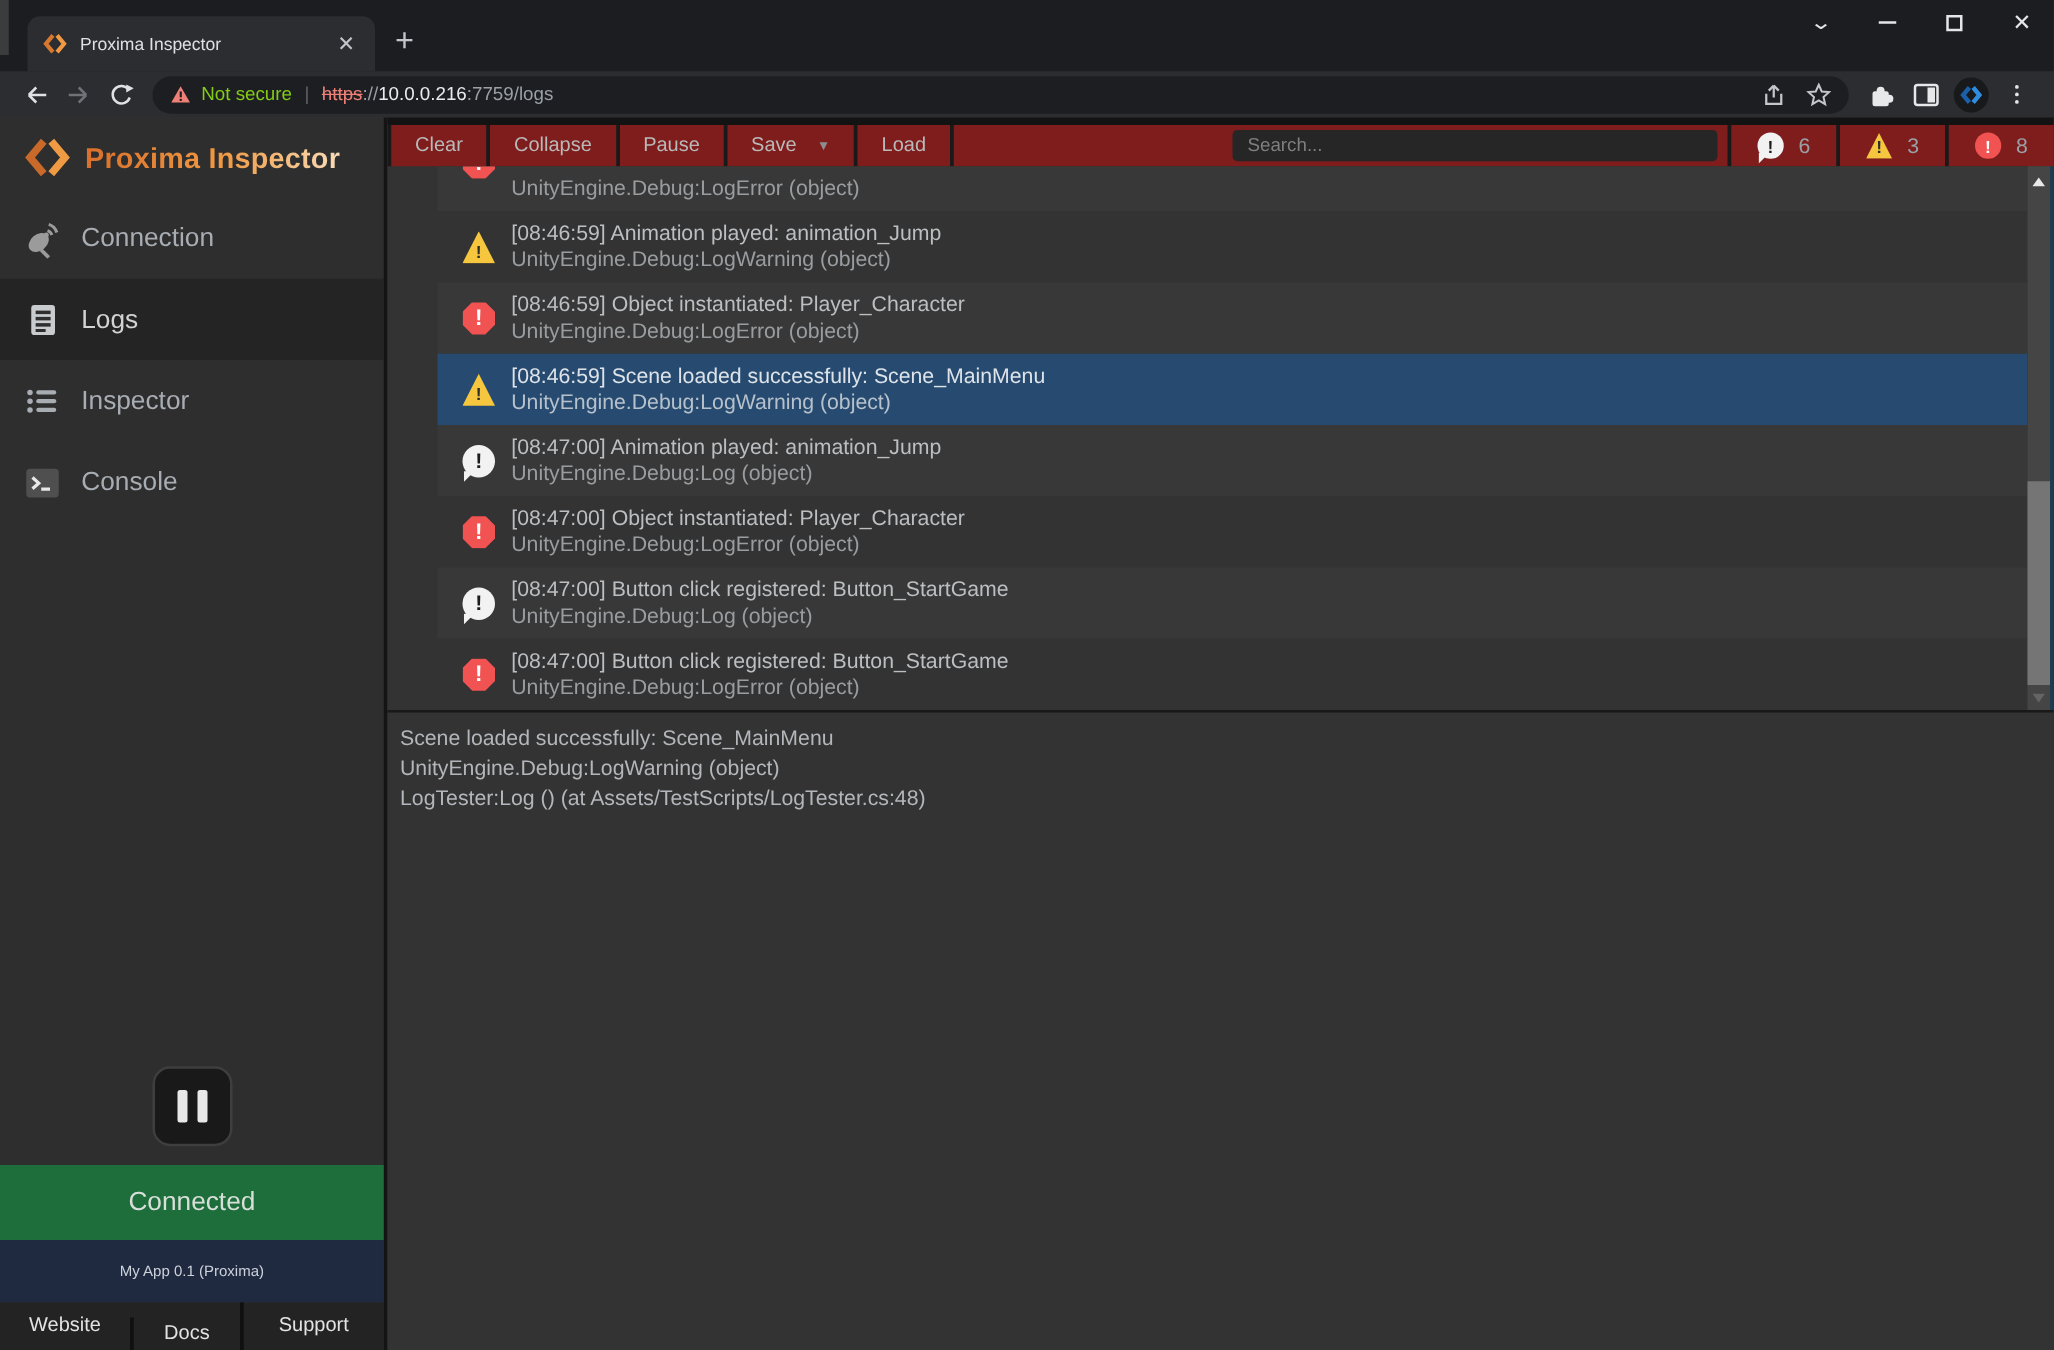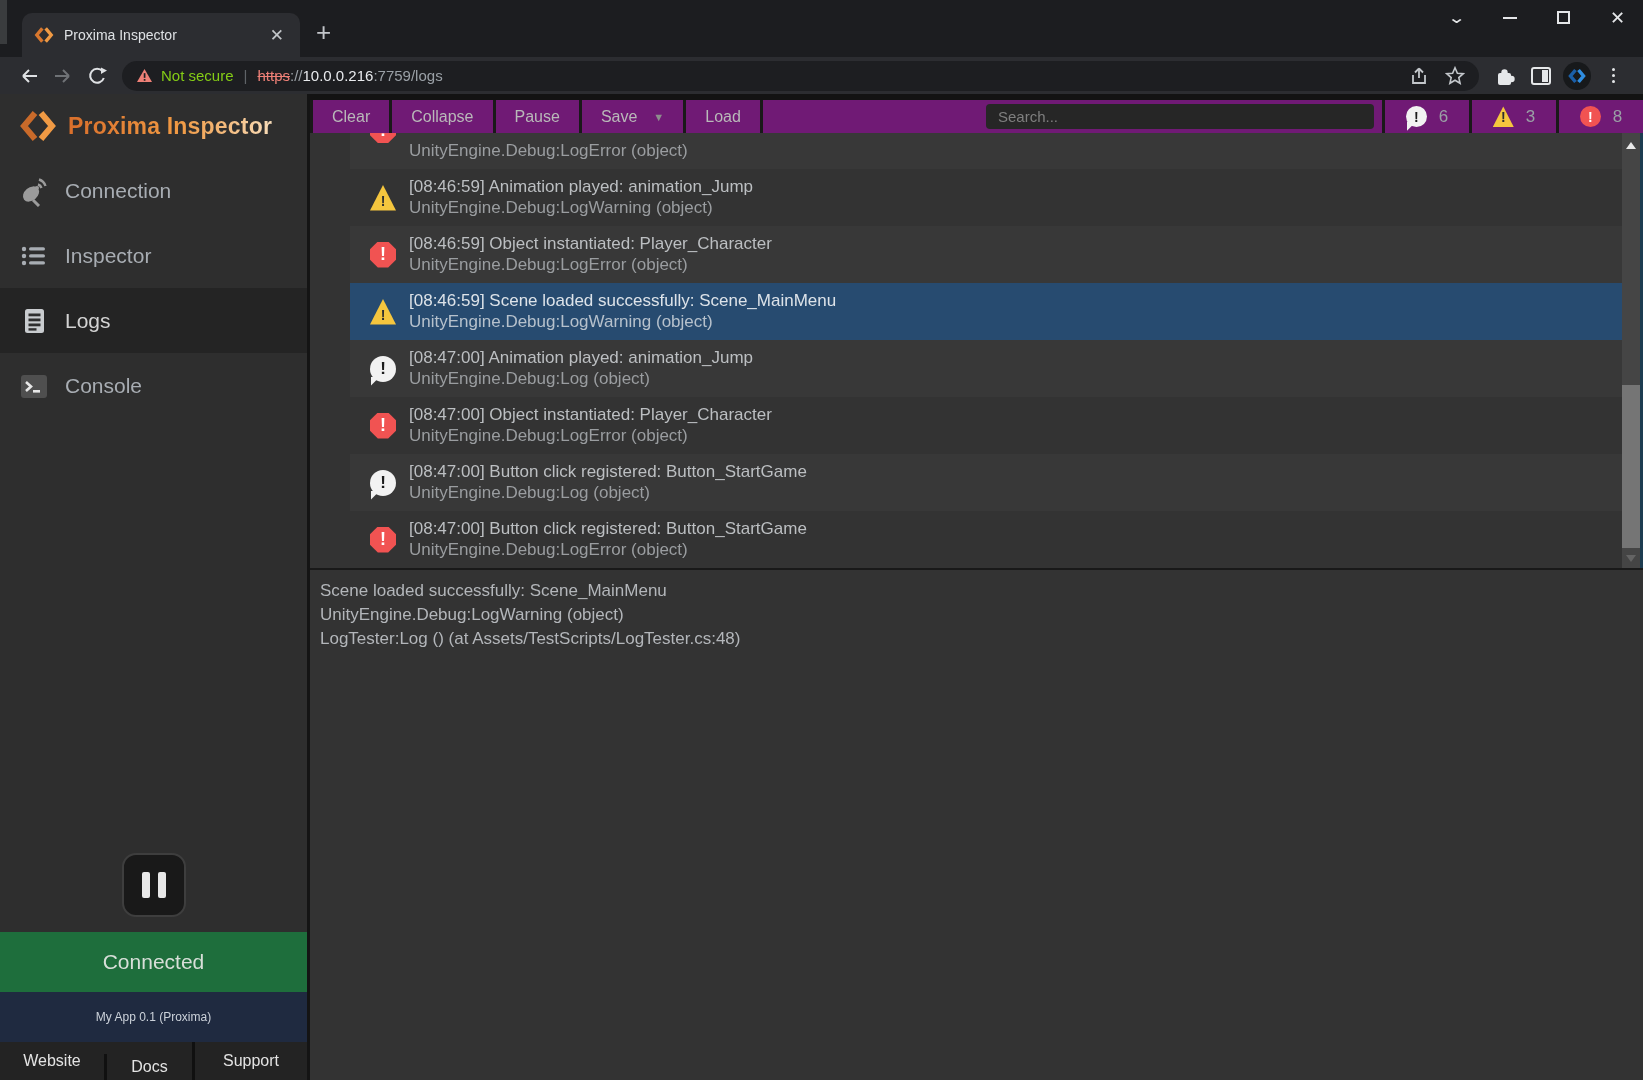--- a/index.html
+++ b/index.html
@@ -70,21 +70,21 @@
   .connected-bar { height:60px; background:#1e6e3c; color:#d8dfd9; font-size:21px; display:flex; align-items:center; justify-content:center; flex:none; }
   .app-bar { height:50px; background:#1f2a40; color:#ccd2da; font-size:12px; display:flex; align-items:center; justify-content:center; flex:none; }
   .side-footer { height:38px; background:#232323; display:flex; flex:none; }
   .foot-link { display:flex; align-items:center; justify-content:center; color:#e3e3e3; font-size:16px; }
   .foot-link + .foot-link { border-left:3px solid #101010; }
   .foot-1 { width:104px; } .foot-2 { width:88px;margin-top:12px; } .foot-3 { flex:1; }
 
   
   .content { flex:1; display:flex; flex-direction:column; background:#333; min-width:0; }
   .top-strip { height:6px; background:#131313; flex:none; }
-  .toolbar { height:33px; background:#701a75; display:flex; align-items:stretch; color:#b9b9b9; font-size:16px; flex:none; }
+  .toolbar { height:33px; background:#7f1d1d; display:flex; align-items:stretch; color:#b9b9b9; font-size:16px; flex:none; }
   .tb-div { width:3px; background:#191919; flex:none; }
   .tb-btn { display:flex; align-items:center; padding:0 19px; white-space:nowrap; }
   .tb-caret { font-size:11px; color:#8d8d8d; margin-left:16px; }
   .tb-spacer { flex:1; }
   .search-input {
     width:388px; height:25px; align-self:center; background:#262626; border:none; border-radius:4px;
     color:#bbb; font-size:15px; padding:0 12px; margin-right:8px; outline:none; font-family:inherit;
   }
   .search-input::placeholder { color:#7f7f7f; }
   .counter { width:87px; display:flex; align-items:center; justify-content:center; gap:12px; border-left:3px solid #191919; flex:none; }
@@ -251,45 +251,45 @@
             <svg width="32" height="32" viewBox="0 0 32 32">
               <ellipse cx="13" cy="19" rx="9" ry="6.5" transform="rotate(-40 13 19)" fill="#9b9b9b"></ellipse>
               <path d="M15 25 l6 6" stroke="#9b9b9b" stroke-width="3"></path>
               <path d="M21 4.5 a10 10 0 0 1 6.5 6.5" stroke="#9b9b9b" stroke-width="2.4" fill="none"></path>
               <path d="M20 9.5 a5.5 5.5 0 0 1 3.5 3.5" stroke="#9b9b9b" stroke-width="2.4" fill="none"></path>
               <circle cx="19" cy="13" r="2" fill="#9b9b9b"></circle>
             </svg>
           </span>
           <span>Connection</span>
         </div>
+        <div class="nav-item selected">
+          <span style="display:flex;">
+            <svg width="32" height="32" viewBox="0 0 32 32">
+              <rect x="7" y="4" width="19" height="24" rx="2.5" fill="#c9cccf"></rect>
+              <rect x="10.5" y="8.5" width="12" height="2.8" fill="#2e2e2e"></rect>
+              <rect x="10.5" y="13.5" width="12" height="2.8" fill="#2e2e2e"></rect>
+              <rect x="10.5" y="18.5" width="12" height="2.8" fill="#2e2e2e"></rect>
+              <rect x="10.5" y="23.2" width="8" height="2.4" fill="#2e2e2e"></rect>
+            </svg>
+          </span>
+          <span>Logs</span>
+        </div>
         <div class="nav-item">
           <span style="display:flex;">
             <svg width="32" height="32" viewBox="0 0 32 32" fill="#a8adb3">
               <circle cx="6" cy="9" r="2.2"></circle>
                 <rect x="11" y="7.2" width="16" height="3.4" rx="1.7"></rect>
               <circle cx="6" cy="16" r="2.2"></circle>
                 <rect x="11" y="14.2" width="16" height="3.4" rx="1.7"></rect>
               <circle cx="6" cy="23" r="2.2"></circle>
                 <rect x="11" y="21.2" width="16" height="3.4" rx="1.7"></rect>
             </svg>
           </span>
           <span>Inspector</span>
         </div>
-        <div class="nav-item selected">
-          <span style="display:flex;">
-            <svg width="32" height="32" viewBox="0 0 32 32">
-              <rect x="7" y="4" width="19" height="24" rx="2.5" fill="#c9cccf"></rect>
-              <rect x="10.5" y="8.5" width="12" height="2.8" fill="#2e2e2e"></rect>
-              <rect x="10.5" y="13.5" width="12" height="2.8" fill="#2e2e2e"></rect>
-              <rect x="10.5" y="18.5" width="12" height="2.8" fill="#2e2e2e"></rect>
-              <rect x="10.5" y="23.2" width="8" height="2.4" fill="#2e2e2e"></rect>
-            </svg>
-          </span>
-          <span>Logs</span>
-        </div>
         <div class="nav-item">
           <span style="display:flex;">
             <svg width="32" height="32" viewBox="0 0 32 32">
               <rect x="3" y="5" width="26" height="23" rx="3" fill="#4f4f4f"></rect>
               <path d="M8 12 l5 4.5 L8 21" stroke="#e8e8e8" stroke-width="2.6" fill="none"></path>
               <rect x="15" y="20" width="7" height="2.6" fill="#e8e8e8"></rect>
             </svg>
           </span>
           <span>Console</span>
         </div>

